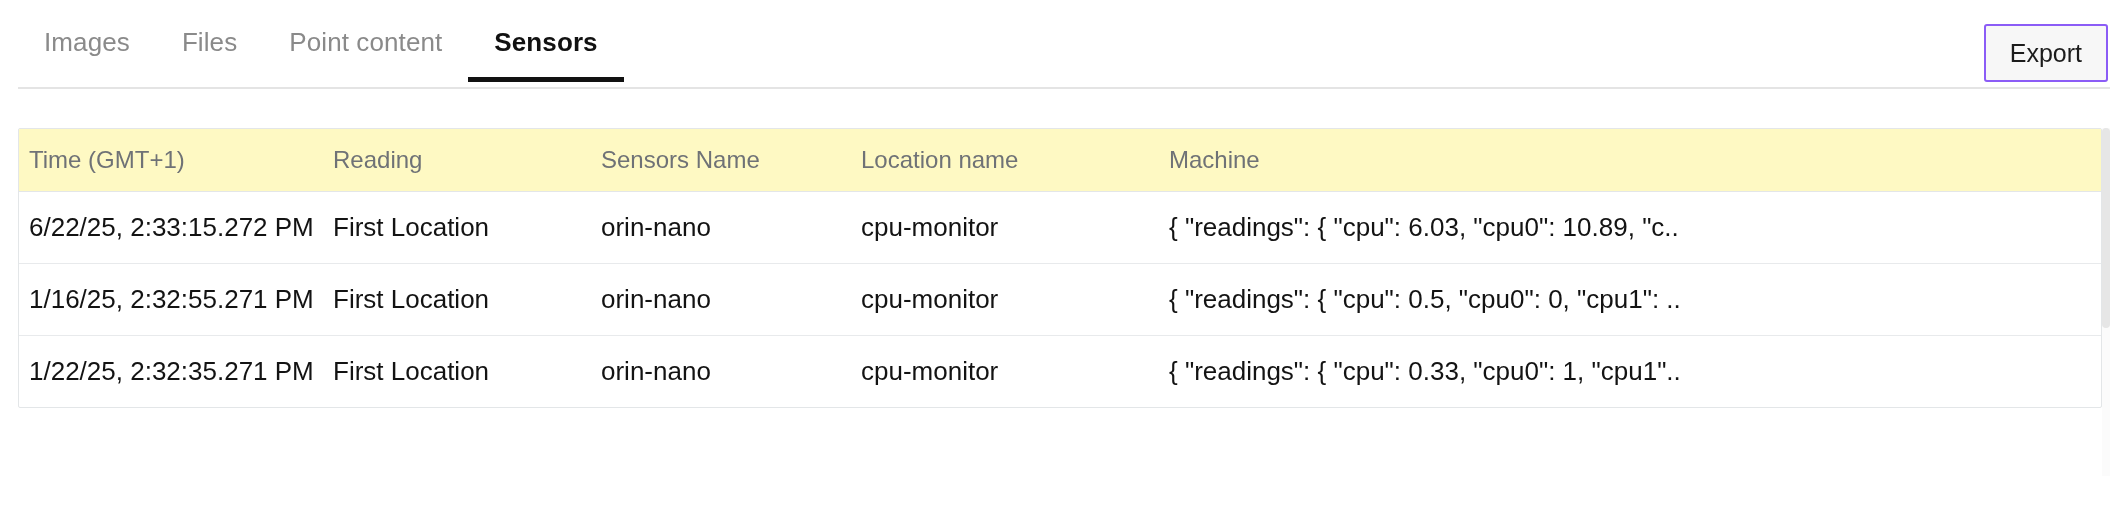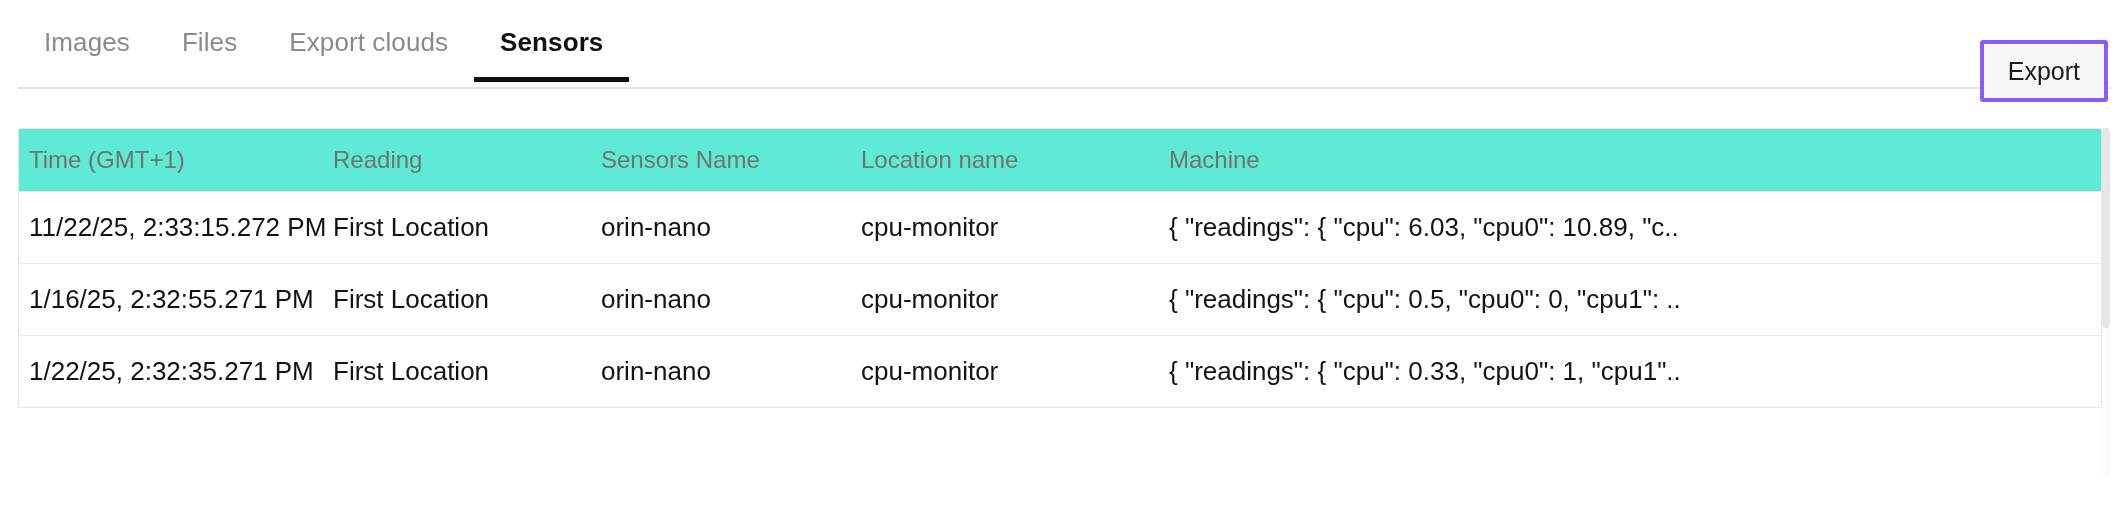--- a/index.html
+++ b/index.html
@@ -72,46 +72,45 @@
   
   .export-btn {
     position: absolute;
     right: 20px;
     top: 24px;
     padding: 12px 24px;
     font-size: 25px;
     line-height: 30px;
     color: #1c1c1c;
     background: #f7f7f7;
-    border: 4px solid #8b5cf6;
+    border: 2px solid #8b5cf6;
     border-radius: 3px;
     cursor: pointer;
     font-family: "Liberation Sans", sans-serif;
-    margin-top: 16px;
   }
 
   
   .table-wrap {
     position: absolute;
     left: 18px;
     top: 128px;
     width: 2084px;
     border: 1px solid #e3e6e8;
     border-radius: 2px;
     box-sizing: border-box;
     overflow: hidden;
     background: #ffffff;
   }
   table.sensors {
     width: 100%;
     border-collapse: collapse;
     table-layout: fixed;
   }
   table.sensors thead th {
-    background: #5eead4;
+    background: #fef9c3;
     color: #6f7276;
     font-size: 24px;
     font-weight: normal;
     text-align: left;
     padding: 17px 0 17px 0;
     border-bottom: 1px solid #e3e6e8;
     white-space: nowrap;
     overflow: hidden;
   }
   table.sensors tbody td {
@@ -173,21 +172,21 @@
   <div class="tabbar">
     <div class="tabs-underline"></div>
     <div class="tabstrip">
       <div class="tab">
         <span>Images</span>
       </div>
       <div class="tab">
         <span>Files</span>
       </div>
       <div class="tab">
-        <span>Export clouds</span>
+        <span>Point content</span>
       </div>
       <div class="tab active">
         <span>Sensors</span>
       </div>
     </div>
   </div>
 
   <button class="export-btn">Export</button>
 
   <div class="table-wrap">
@@ -196,21 +195,21 @@
         <tr>
           <th class="col-time">Time (GMT+1)</th>
           <th class="col-loc">Reading</th>
           <th class="col-mach">Sensors Name</th>
           <th class="col-comp">Location name</th>
           <th class="col-read">Machine</th>
         </tr>
       </thead>
       <tbody>
         <tr>
-          <td class="col-time">11/22/25, 2:33:15.272 PM</td>
+          <td class="col-time">6/22/25, 2:33:15.272 PM</td>
           <td>First Location</td>
           <td>orin-nano</td>
           <td>cpu-monitor</td>
           <td>{ "readings": { "cpu": 6.03, "cpu0": 10.89, "c..</td>
         </tr>
         <tr>
           <td class="col-time">1/16/25, 2:32:55.271 PM</td>
           <td>First Location</td>
           <td>orin-nano</td>
           <td>cpu-monitor</td>

